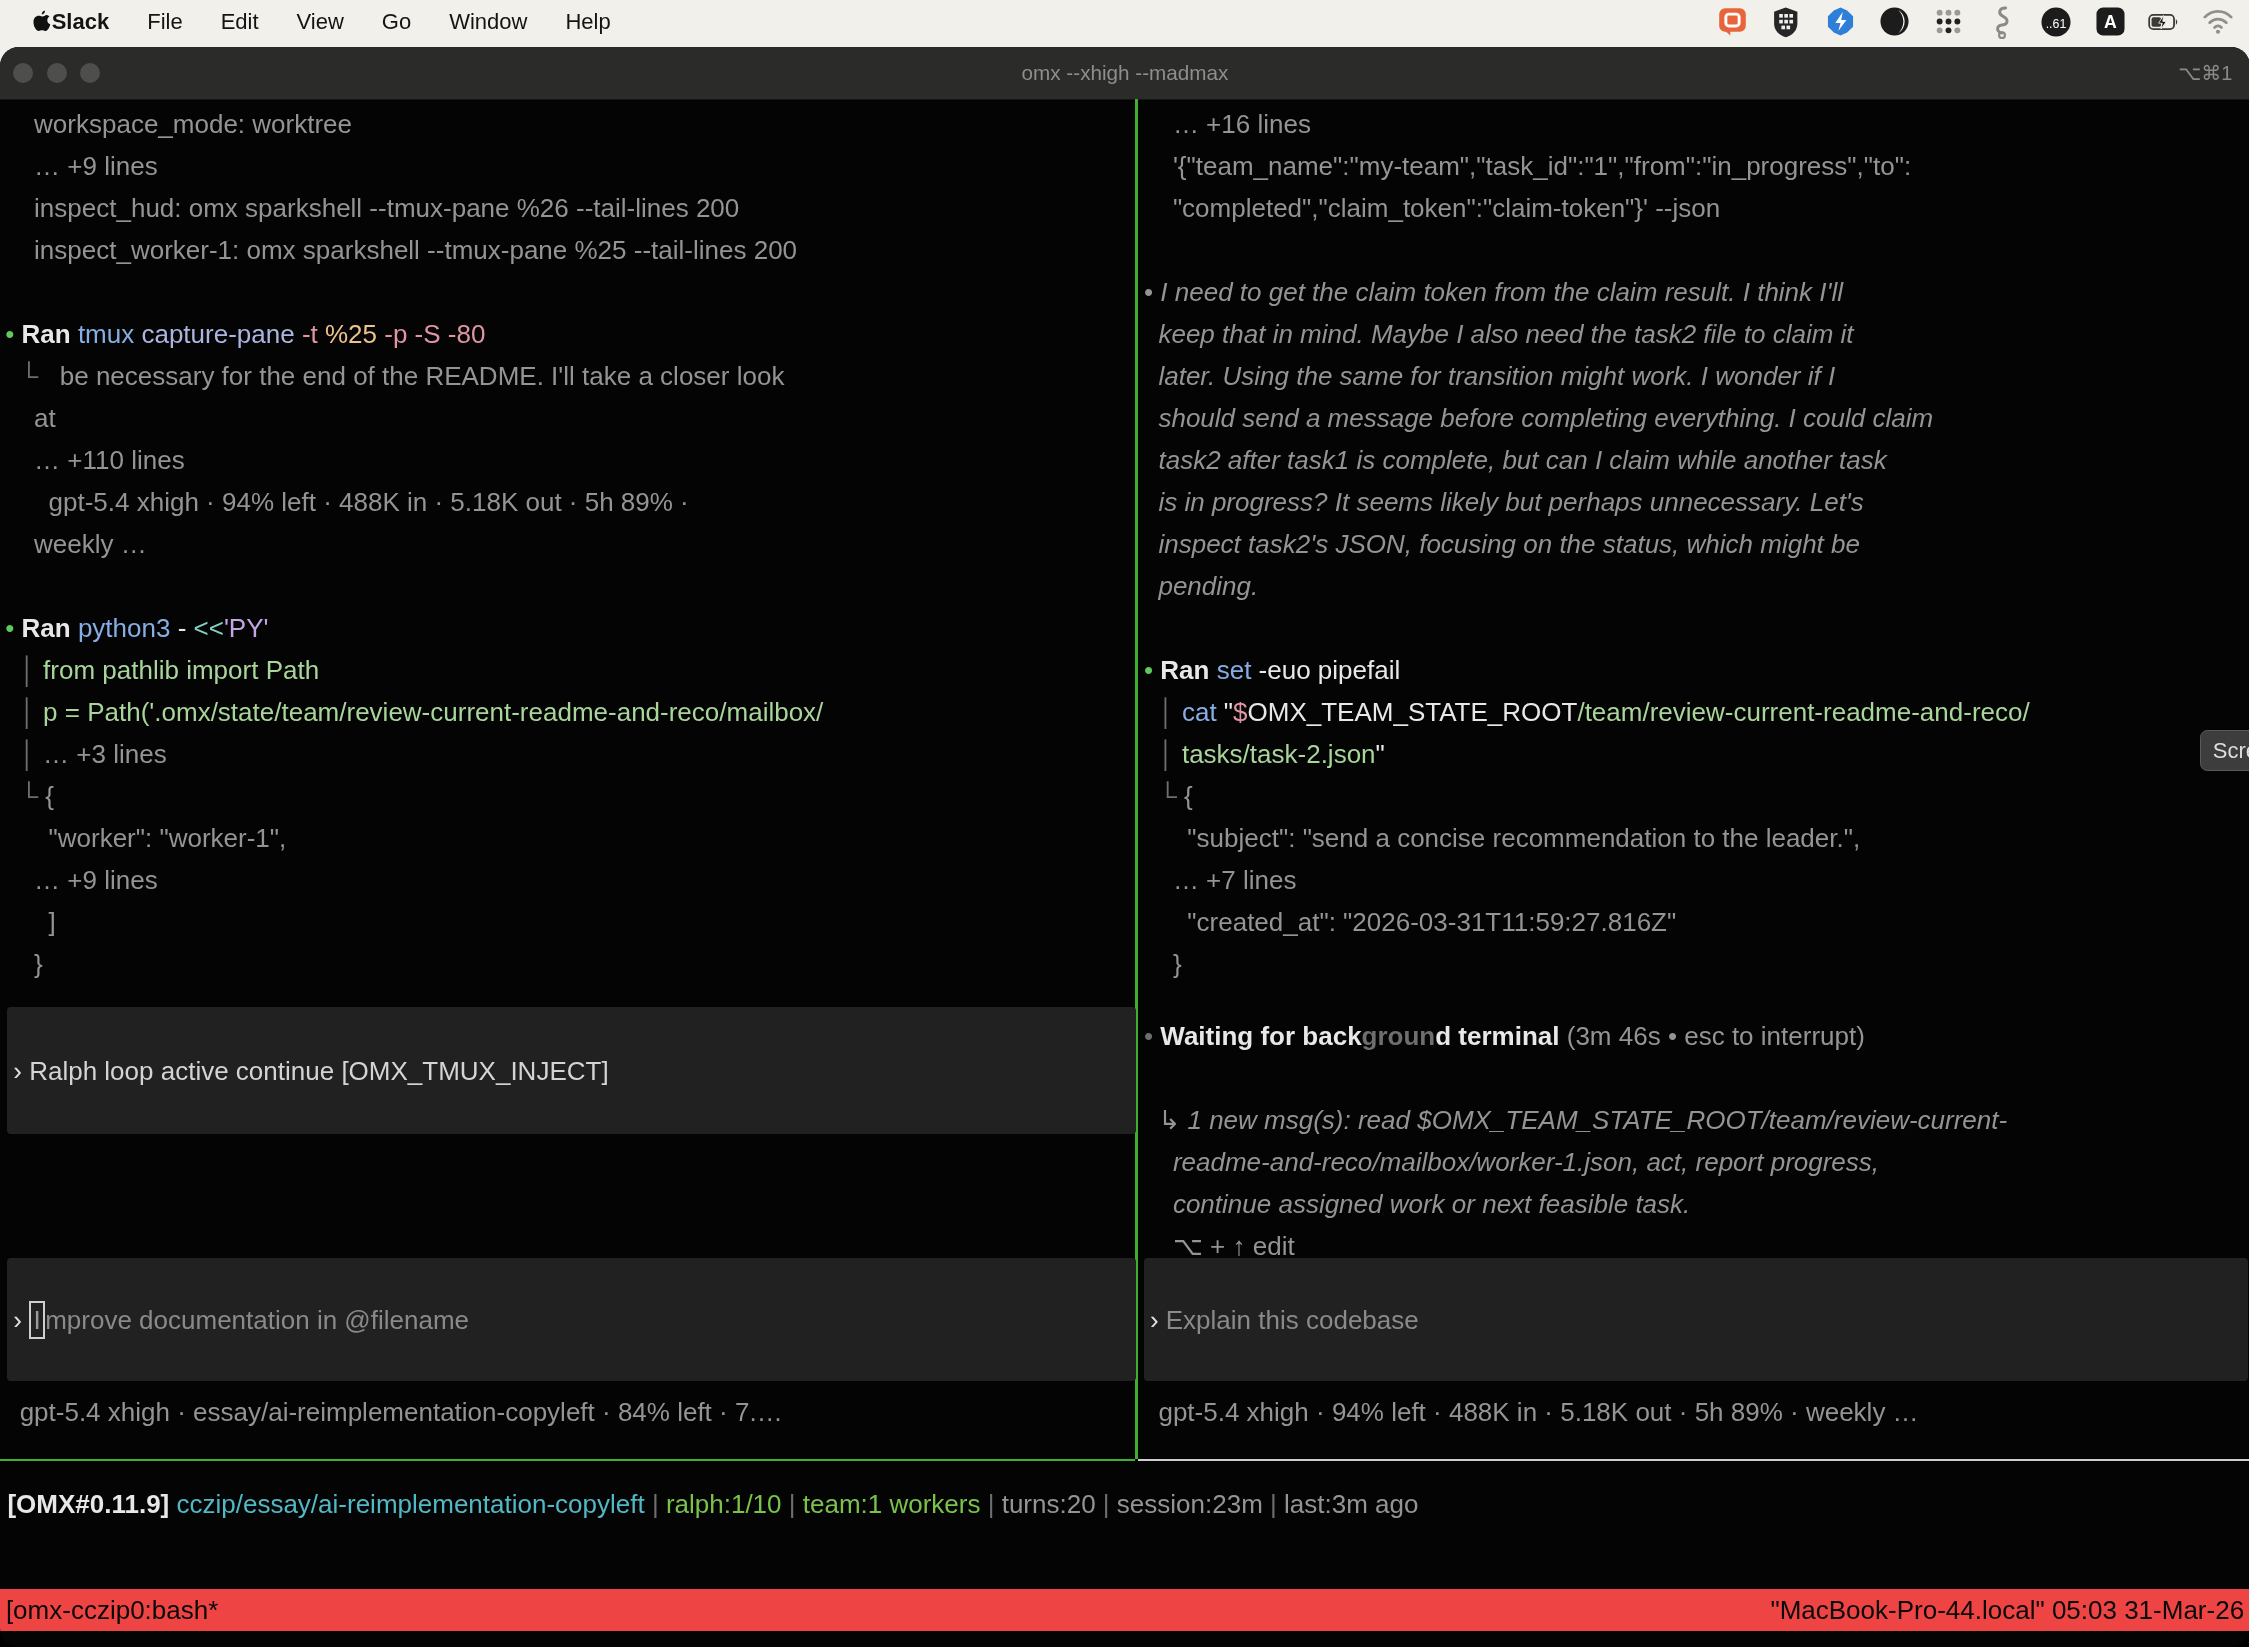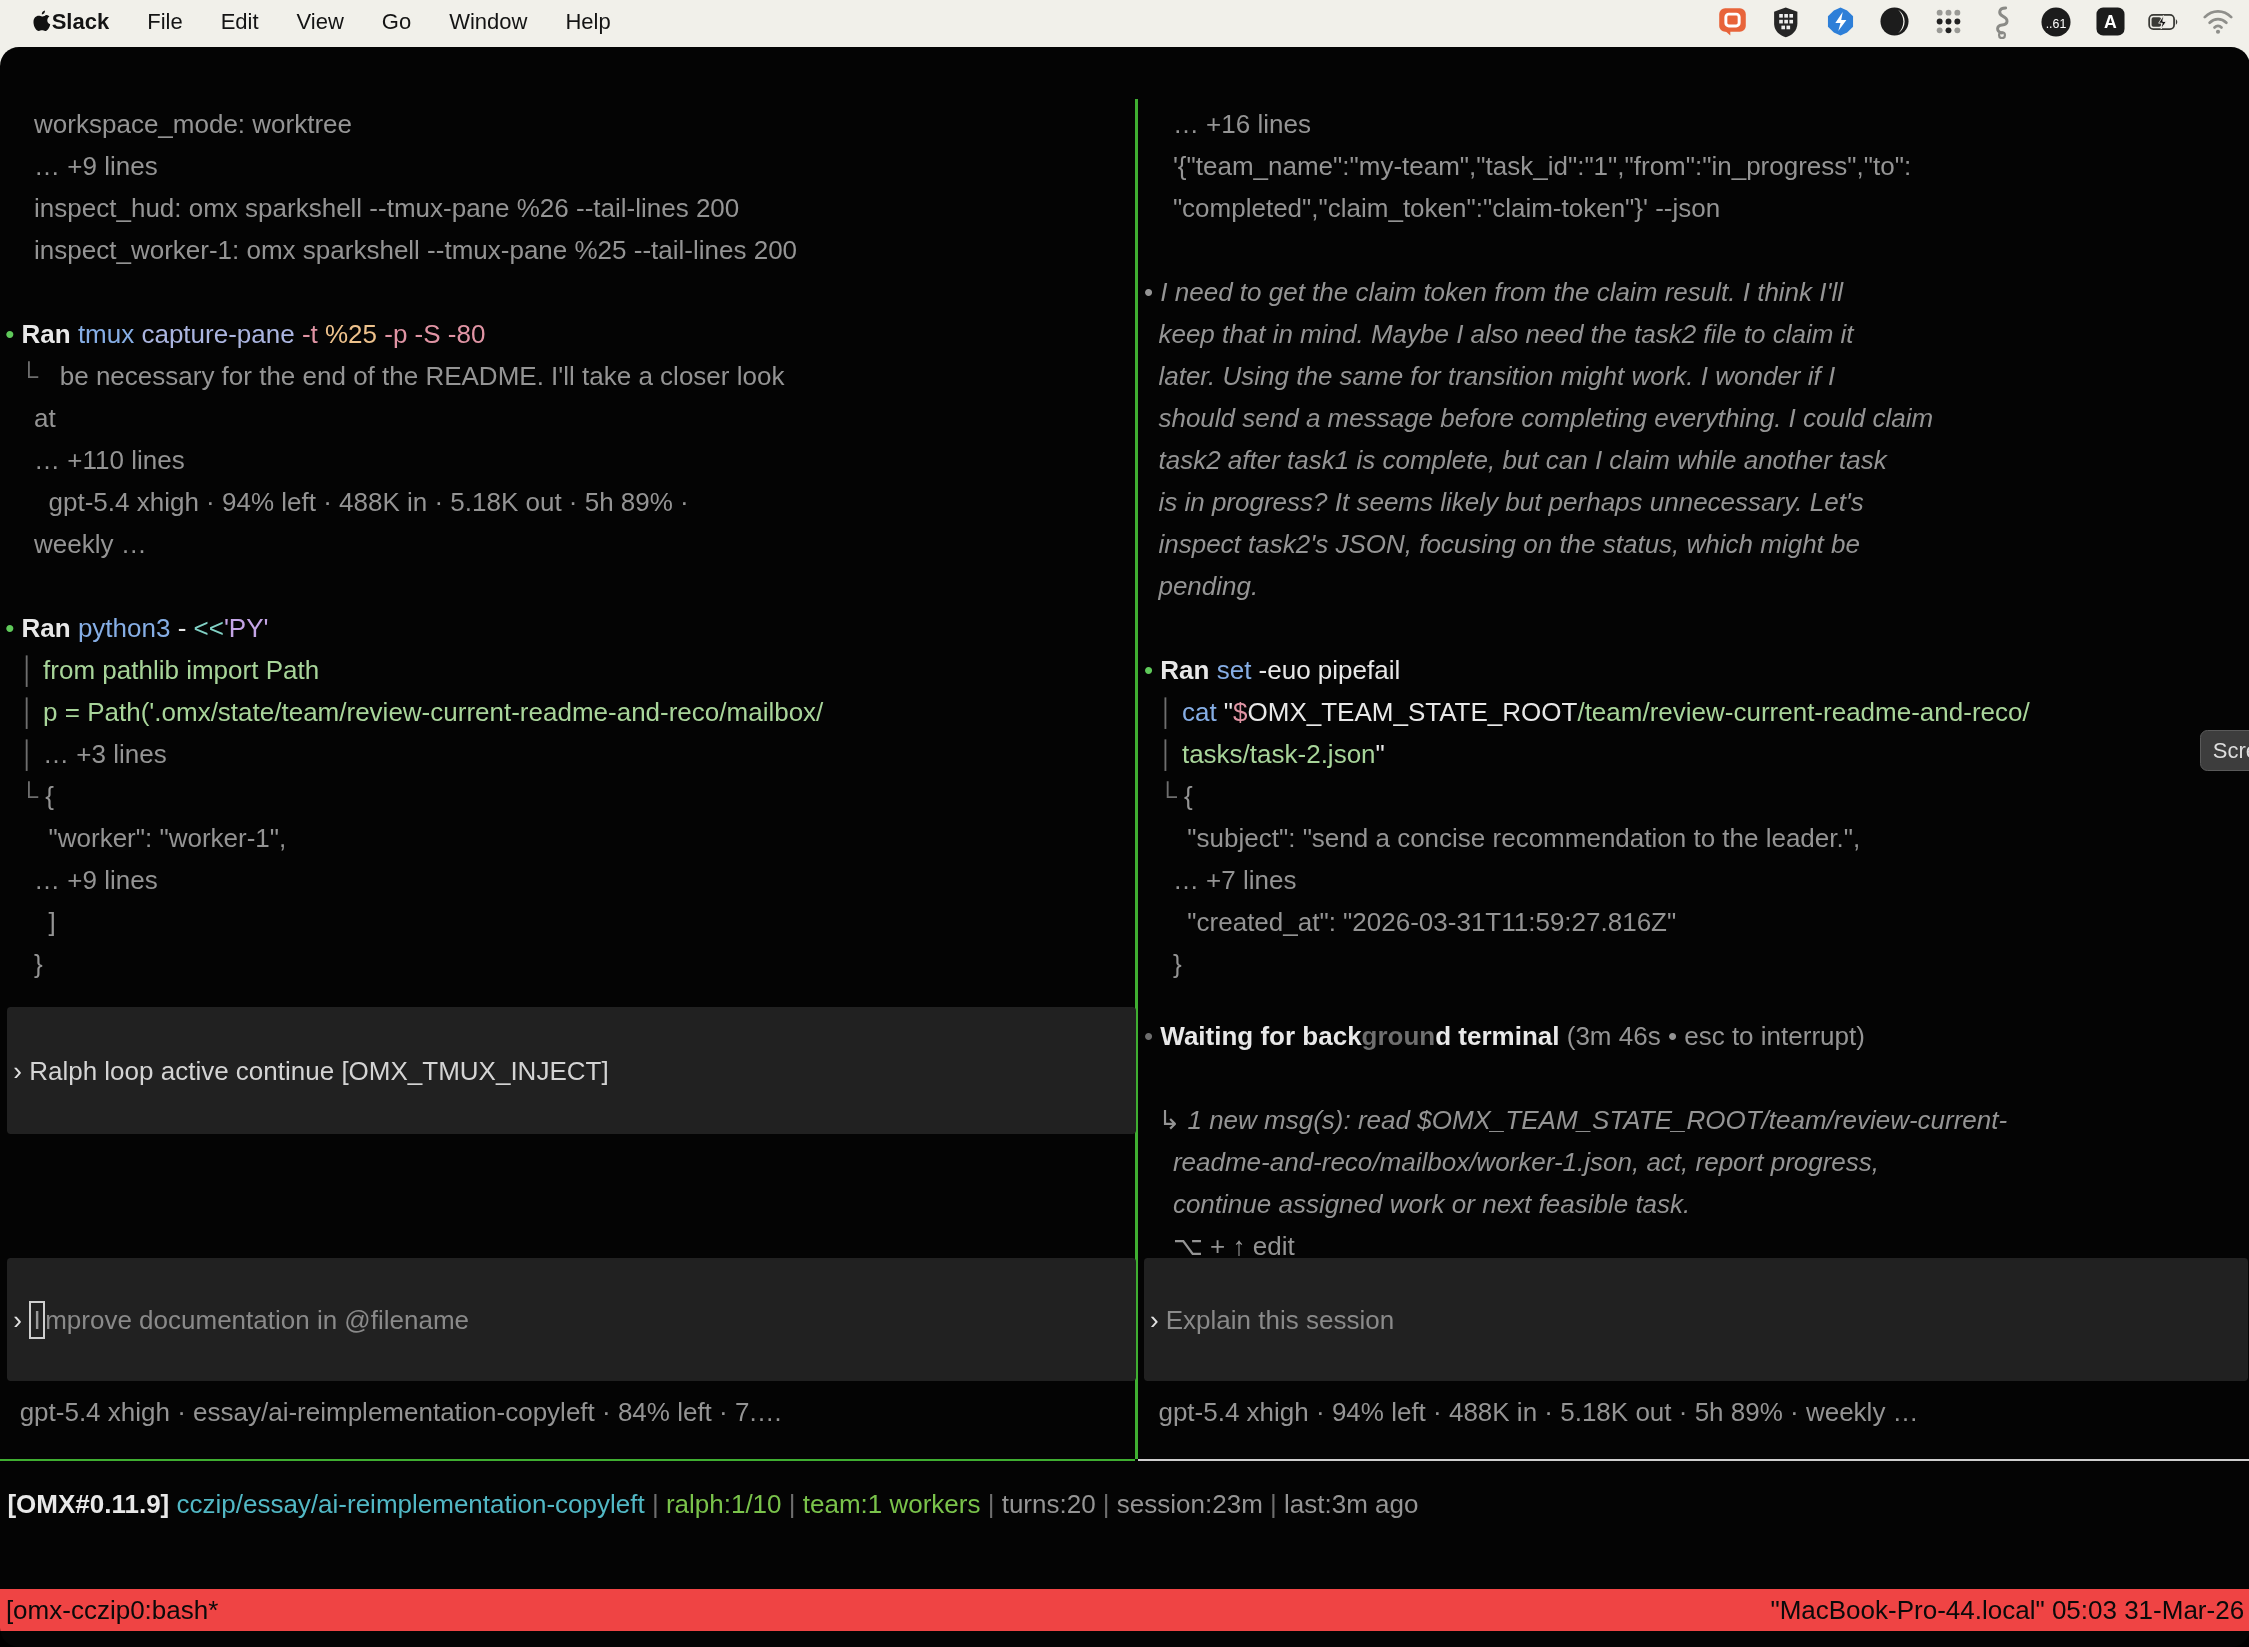--- a/index.html
+++ b/index.html
@@ -152,20 +152,29 @@
             <path d="M11 20 C18 13 28 13 35 20"></path>
             <path d="M18 27 C21 24 25 24 28 27"></path>
           </g>
           <circle cx="23" cy="33" r="3" fill="#8f8f8b"></circle>
         </svg>
     </span>
   </span>
 </div>
 
 <div class="window">
+  <div class="titlebar">
+    <div class="tlights">
+      <div class="tlight"></div>
+      <div class="tlight"></div>
+      <div class="tlight"></div>
+    </div>
+    <div class="wtitle">omx --xhigh --madmax</div>
+    <div class="wshortcut">⌥⌘1</div>
+  </div>
 
   <div class="pane-divider-v"></div>
   <div class="border-bottom-left"></div>
   <div class="border-bottom-right"></div>
 
   <div class="term lines" id="left-lines" style="left:5.2px;top:56px;width:1124px;"><div class="t-line"><span style="color: rgb(148, 148, 148);">    workspace_mode: worktree</span></div><div class="t-line"><span style="color: rgb(148, 148, 148);">    … +9 lines</span></div><div class="t-line"><span style="color: rgb(148, 148, 148);">    inspect_hud: omx sparkshell --tmux-pane %26 --tail-lines 200</span></div><div class="t-line"><span style="color: rgb(148, 148, 148);">    inspect_worker-1: omx sparkshell --tmux-pane %25 --tail-lines 200</span></div><div class="t-line">&nbsp;</div><div class="t-line"><span style="color: rgb(95, 201, 90);">• </span><span style="color: rgb(232, 232, 232); font-weight: bold;">Ran</span><span style="color: rgb(232, 232, 232);"> </span><span style="color: rgb(134, 174, 229);">tmux</span><span style="color: rgb(171, 181, 224);"> capture-pane</span><span style="color: rgb(224, 148, 164);"> -t</span><span style="color: rgb(238, 194, 140);"> %25</span><span style="color: rgb(224, 148, 164);"> -p -S -80</span></div><div class="t-line"><span style="color: rgb(110, 110, 110);">  └   </span><span style="color: rgb(148, 148, 148);">be necessary for the end of the README. I'll take a closer look</span></div><div class="t-line"><span style="color: rgb(148, 148, 148);">    at</span></div><div class="t-line"><span style="color: rgb(148, 148, 148);">    … +110 lines</span></div><div class="t-line"><span style="color: rgb(148, 148, 148);">      gpt-5.4 xhigh · 94% left · 488K in · 5.18K out · 5h 89% ·</span></div><div class="t-line"><span style="color: rgb(148, 148, 148);">    weekly …</span></div><div class="t-line">&nbsp;</div><div class="t-line"><span style="color: rgb(95, 201, 90);">• </span><span style="color: rgb(232, 232, 232); font-weight: bold;">Ran</span><span style="color: rgb(232, 232, 232);"> </span><span style="color: rgb(134, 174, 229);">python3</span><span style="color: rgb(232, 232, 232);"> - </span><span style="color: rgb(130, 210, 198);">&lt;&lt;</span><span style="color: rgb(196, 165, 230);">'PY'</span></div><div class="t-line"><span style="color: rgb(110, 110, 110);">  │ </span><span style="color: rgb(168, 213, 154);">from pathlib import Path</span></div><div class="t-line"><span style="color: rgb(110, 110, 110);">  │ </span><span style="color: rgb(168, 213, 154);">p = Path('.omx/state/team/review-current-readme-and-reco/mailbox/</span></div><div class="t-line"><span style="color: rgb(110, 110, 110);">  │ </span><span style="color: rgb(148, 148, 148);">… +3 lines</span></div><div class="t-line"><span style="color: rgb(110, 110, 110);">  └ </span><span style="color: rgb(148, 148, 148);">{</span></div><div class="t-line"><span style="color: rgb(148, 148, 148);">      "worker": "worker-1",</span></div><div class="t-line"><span style="color: rgb(148, 148, 148);">    … +9 lines</span></div><div class="t-line"><span style="color: rgb(148, 148, 148);">      ]</span></div><div class="t-line"><span style="color: rgb(148, 148, 148);">    }</span></div></div>
 
   <div class="msgbox term" id="ralph-box" style="left:7.4px;top:960px;width:1123px;height:127px;padding-left:5.9px;"><div class="t-line"><span style="color: rgb(226, 226, 226);">› </span><span style="color: rgb(212, 212, 212);">Ralph loop active continue [OMX_TMUX_INJECT]</span></div></div>
 
 
@@ -173,21 +182,21 @@
     <span class="prompt">› </span><span class="cursor">I</span><span class="ph">mprove documentation in @filename</span>
   </div>
 
   <div class="term lines" id="left-status" style="left:5.2px;top:1344px;width:1124px;"><div class="t-line"><span style="color: rgb(148, 148, 148);">  gpt-5.4 xhigh · essay/ai-reimplementation-copyleft · 84% left · 7.…</span></div></div>
 
   <div class="term lines" id="right-lines" style="left:1144px;top:56px;width:1101px;"><div class="t-line"><span style="color: rgb(148, 148, 148);">    … +16 lines</span></div><div class="t-line"><span style="color: rgb(148, 148, 148);">    '{"team_name":"my-team","task_id":"1","from":"in_progress","to":</span></div><div class="t-line"><span style="color: rgb(148, 148, 148);">    "completed","claim_token":"claim-token"}' --json</span></div><div class="t-line">&nbsp;</div><div class="t-line"><span style="color: rgb(148, 148, 148);">• </span><span style="color: rgb(148, 148, 148); font-style: italic;">I need to get the claim token from the claim result. I think I'll</span></div><div class="t-line"><span style="color: rgb(148, 148, 148); font-style: italic;">  keep that in mind. Maybe I also need the task2 file to claim it</span></div><div class="t-line"><span style="color: rgb(148, 148, 148); font-style: italic;">  later. Using the same for transition might work. I wonder if I</span></div><div class="t-line"><span style="color: rgb(148, 148, 148); font-style: italic;">  should send a message before completing everything. I could claim</span></div><div class="t-line"><span style="color: rgb(148, 148, 148); font-style: italic;">  task2 after task1 is complete, but can I claim while another task</span></div><div class="t-line"><span style="color: rgb(148, 148, 148); font-style: italic;">  is in progress? It seems likely but perhaps unnecessary. Let's</span></div><div class="t-line"><span style="color: rgb(148, 148, 148); font-style: italic;">  inspect task2's JSON, focusing on the status, which might be</span></div><div class="t-line"><span style="color: rgb(148, 148, 148); font-style: italic;">  pending.</span></div><div class="t-line">&nbsp;</div><div class="t-line"><span style="color: rgb(95, 201, 90);">• </span><span style="color: rgb(232, 232, 232); font-weight: bold;">Ran</span><span style="color: rgb(232, 232, 232);"> </span><span style="color: rgb(134, 174, 229);">set</span><span style="color: rgb(232, 232, 232);"> -euo pipefail</span></div><div class="t-line"><span style="color: rgb(110, 110, 110);">  │ </span><span style="color: rgb(134, 174, 229);">cat</span><span style="color: rgb(232, 232, 232);"> "</span><span style="color: rgb(224, 148, 164);">$</span><span style="color: rgb(232, 232, 232);">OMX_TEAM_STATE_ROOT</span><span style="color: rgb(168, 213, 154);">/team/review-current-readme-and-reco/</span></div><div class="t-line"><span style="color: rgb(110, 110, 110);">  │ </span><span style="color: rgb(168, 213, 154);">tasks/task-2.json</span><span style="color: rgb(232, 232, 232);">"</span></div><div class="t-line"><span style="color: rgb(110, 110, 110);">  └ </span><span style="color: rgb(148, 148, 148);">{</span></div><div class="t-line"><span style="color: rgb(148, 148, 148);">      "subject": "send a concise recommendation to the leader.",</span></div><div class="t-line"><span style="color: rgb(148, 148, 148);">    … +7 lines</span></div><div class="t-line"><span style="color: rgb(148, 148, 148);">      "created_at": "2026-03-31T11:59:27.816Z"</span></div><div class="t-line"><span style="color: rgb(148, 148, 148);">    }</span></div></div>
 
   <div class="term lines" id="waiting-block" style="left:1144px;top:968px;width:1101px;"><div class="t-line"><span style="color: rgb(110, 110, 110);">• </span><span style="color: rgb(232, 232, 232); font-weight: bold;">Waiting for back</span><span style="color: rgb(110, 110, 110); font-weight: bold;">groun</span><span style="color: rgb(232, 232, 232); font-weight: bold;">d terminal</span><span style="color: rgb(148, 148, 148);"> (3m 46s • esc to interrupt)</span></div><div class="t-line">&nbsp;</div><div class="t-line"><span style="color: rgb(148, 148, 148);">  ↳ </span><span style="color: rgb(148, 148, 148); font-style: italic;">1 new msg(s): read $OMX_TEAM_STATE_ROOT/team/review-current-</span></div><div class="t-line"><span style="color: rgb(148, 148, 148); font-style: italic;">    readme-and-reco/mailbox/worker-1.json, act, report progress,</span></div><div class="t-line"><span style="color: rgb(148, 148, 148); font-style: italic;">    continue assigned work or next feasible task.</span></div><div class="t-line"><span style="color: rgb(148, 148, 148);">    ⌥ + ↑ edit</span></div></div>
 
   <div class="inputbox term" style="left:1144px;top:1211px;width:1098px;height:123px;padding-left:5.9px;">
-    <span class="prompt">› </span><span class="ph">Explain this session</span>
+    <span class="prompt">› </span><span class="ph">Explain this codebase</span>
   </div>
 
   <div class="term lines" id="right-status" style="left:1144px;top:1344px;width:1101px;"><div class="t-line"><span style="color: rgb(148, 148, 148);">  gpt-5.4 xhigh · 94% left · 488K in · 5.18K out · 5h 89% · weekly …</span></div></div>
 
   <div class="tooltip">Scre</div>
 
   <div class="term lines" id="omx-line" style="left:7.4px;top:1436px;width:2237px;"><div class="t-line"><span style="color: rgb(232, 232, 232); font-weight: bold;">[OMX#0.11.9]</span><span style="color: rgb(232, 232, 232);"> </span><span style="color: rgb(82, 184, 197);">cczip/essay/ai-reimplementation-copyleft</span><span style="color: rgb(110, 110, 110);"> | </span><span style="color: rgb(122, 195, 75);">ralph:1/10</span><span style="color: rgb(110, 110, 110);"> | </span><span style="color: rgb(122, 195, 75);">team:1 workers</span><span style="color: rgb(110, 110, 110);"> | </span><span style="color: rgb(148, 148, 148);">turns:20</span><span style="color: rgb(110, 110, 110);"> | </span><span style="color: rgb(148, 148, 148);">session:23m</span><span style="color: rgb(110, 110, 110);"> | </span><span style="color: rgb(148, 148, 148);">last:3m ago</span></div></div>
 
   <div class="tmuxbar term">
     <span>[omx-cczip0:bash*</span>

